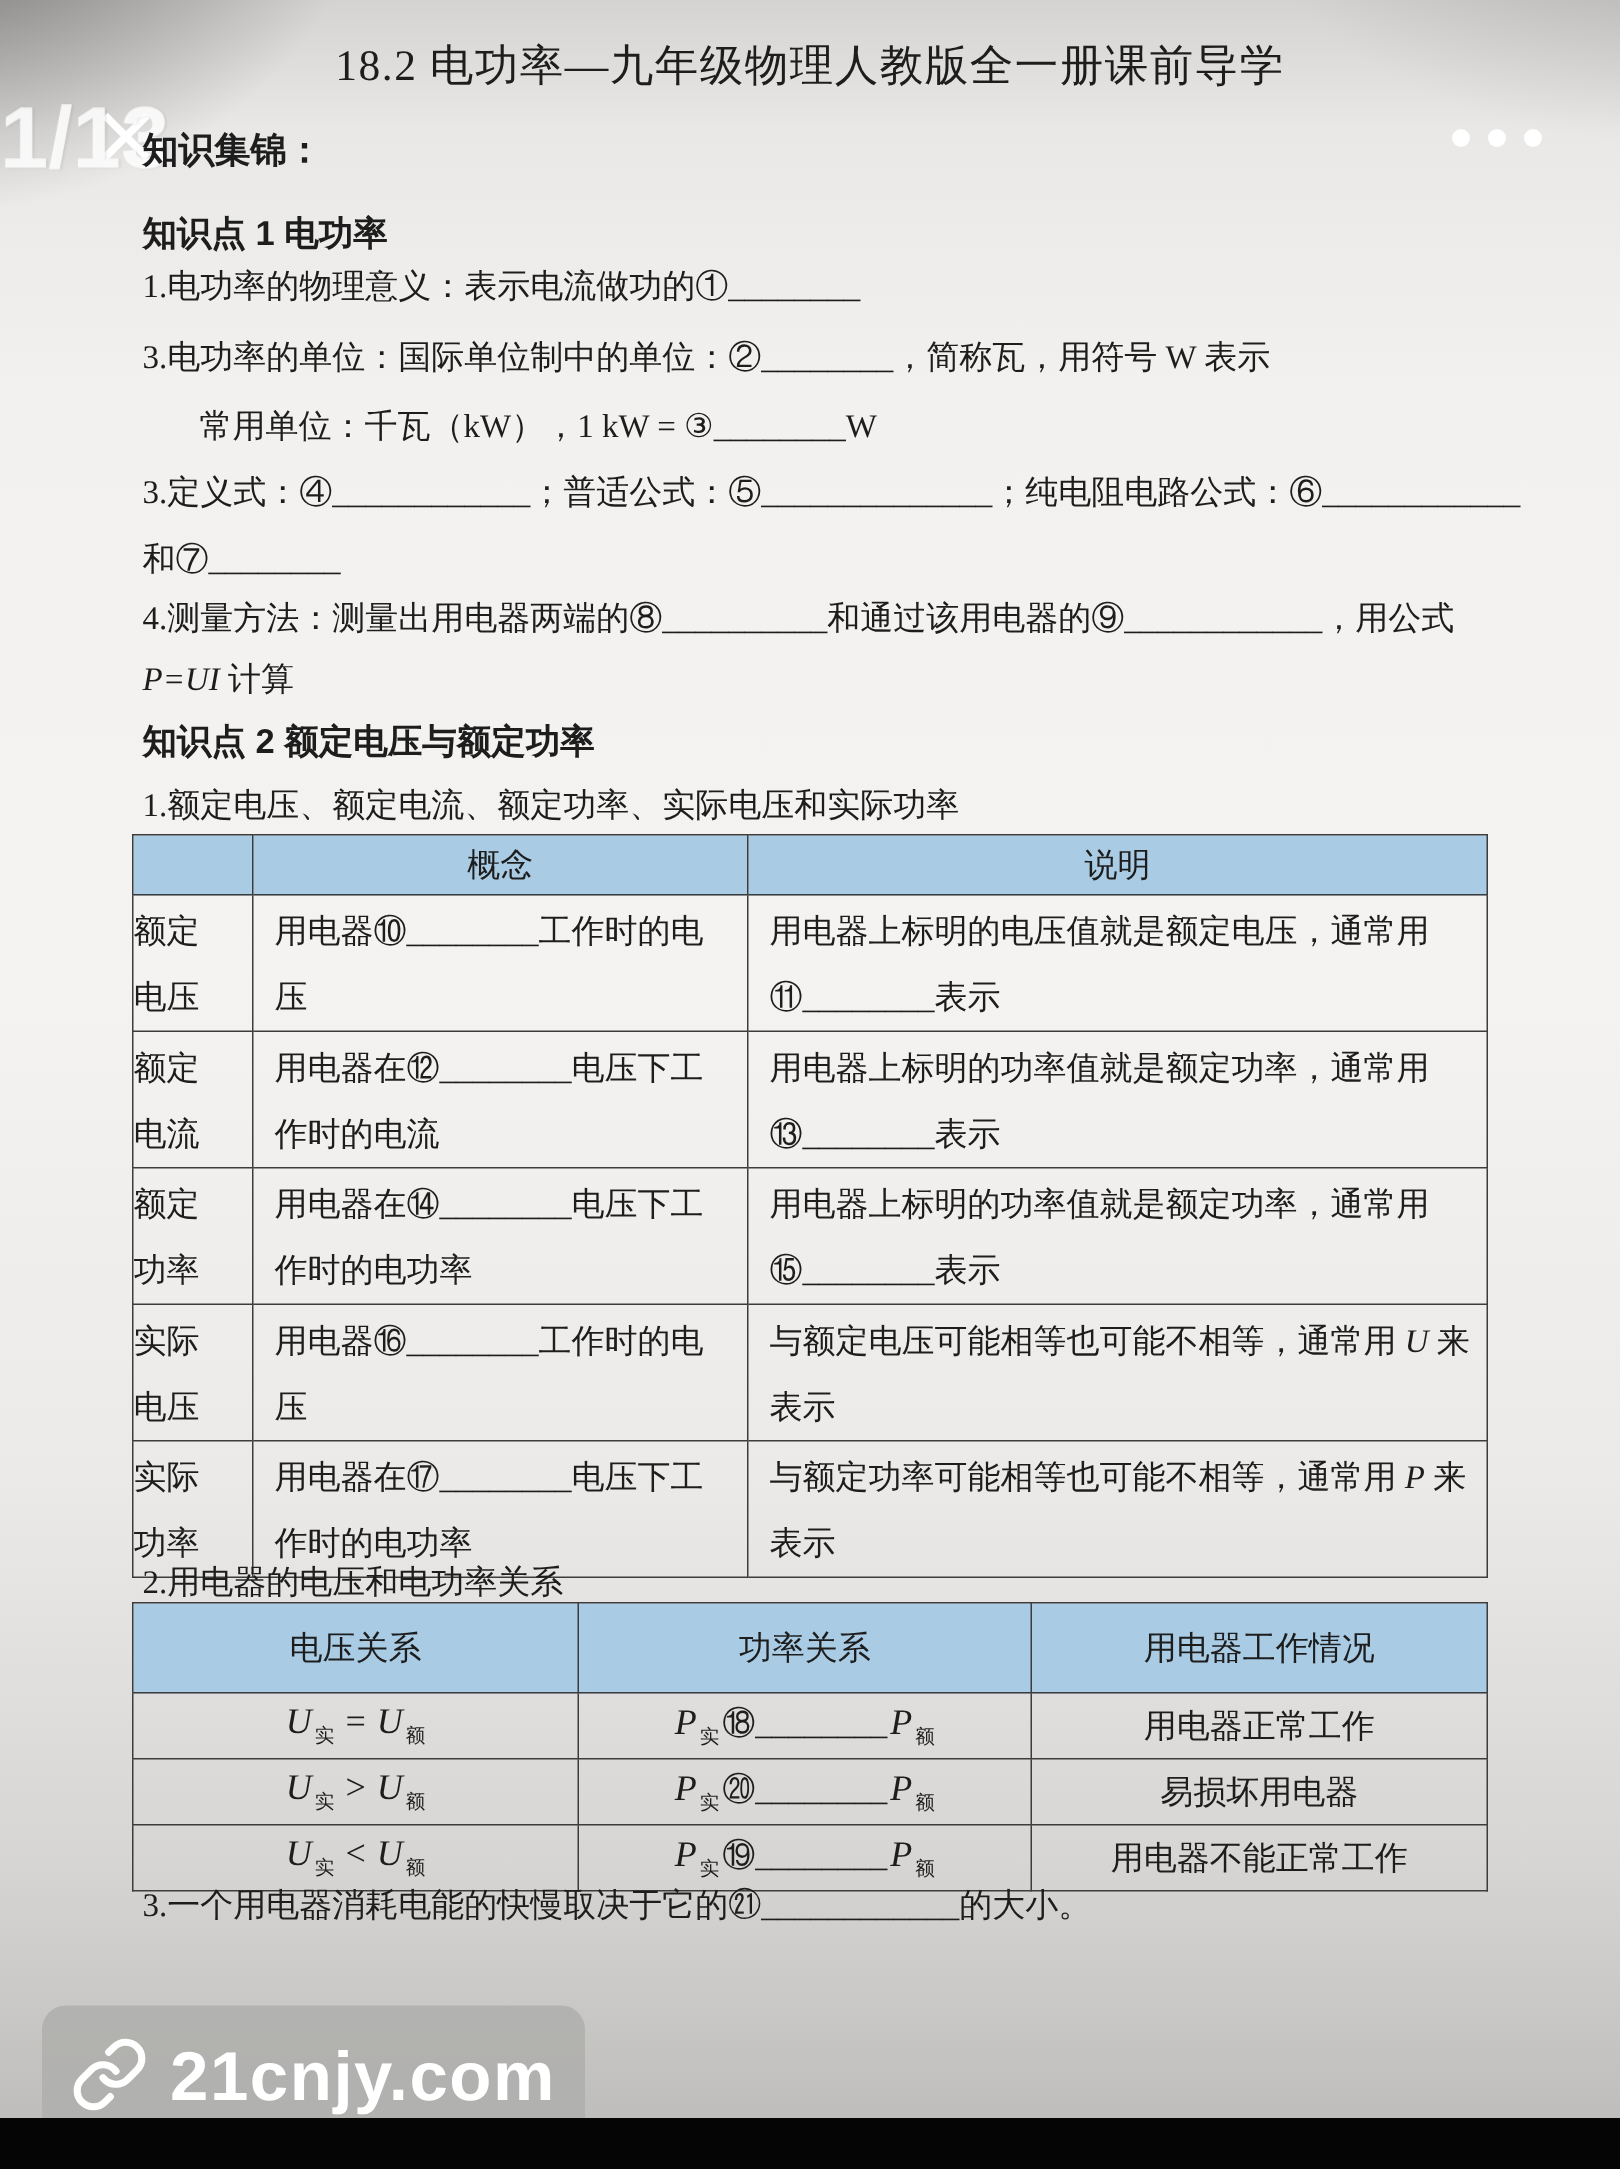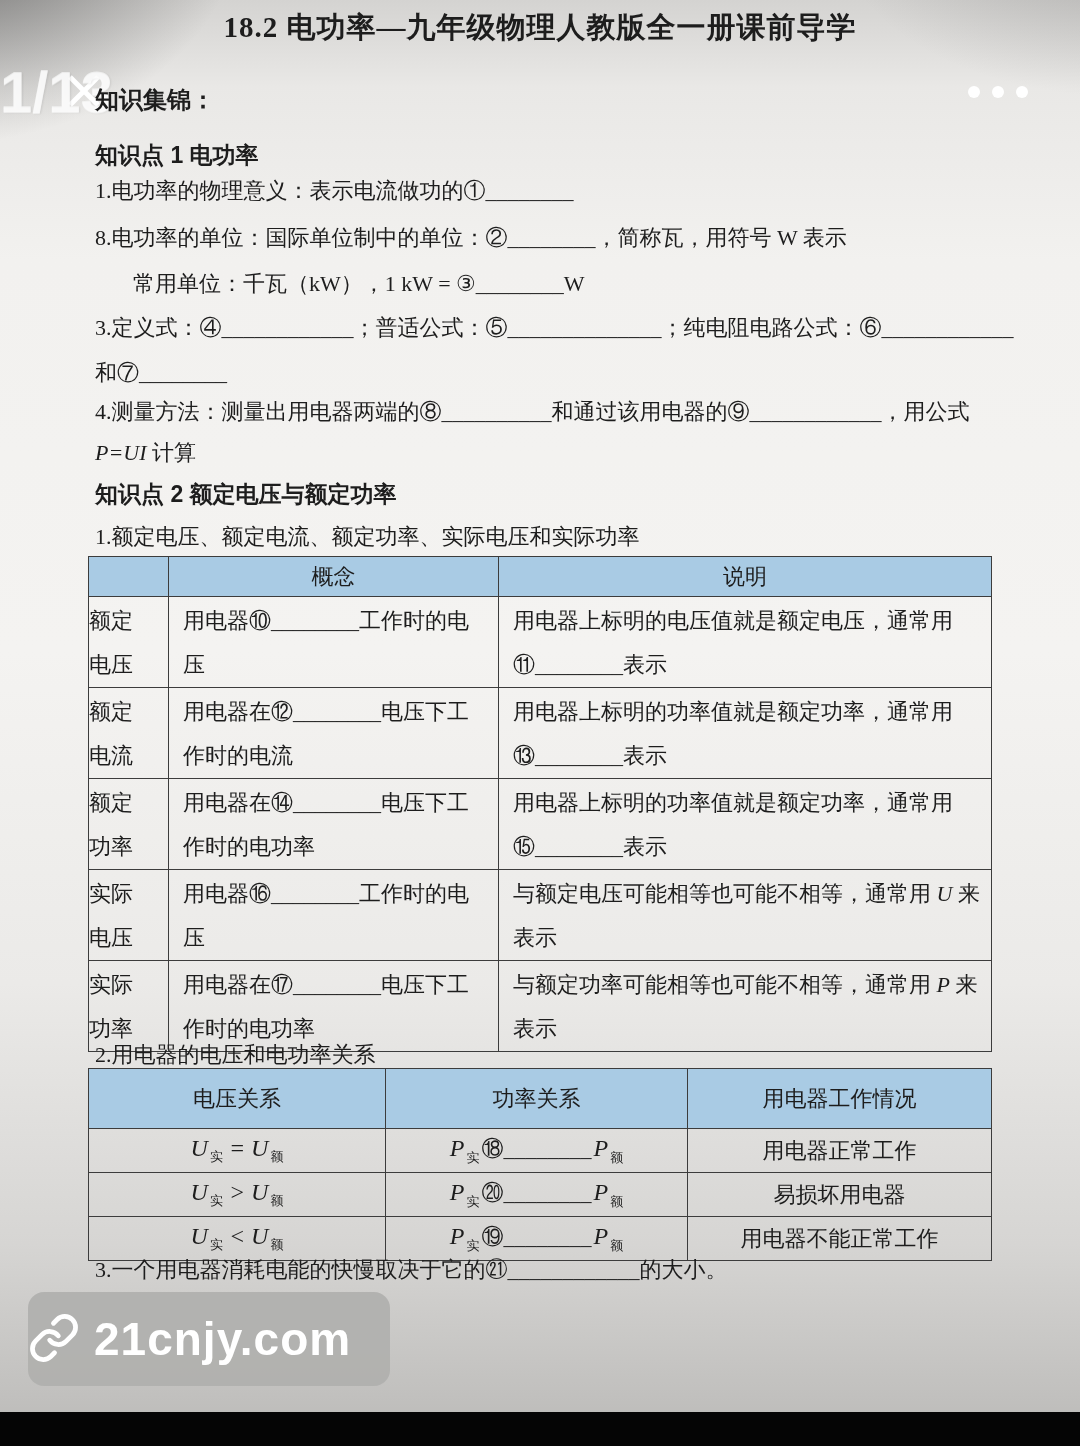--- a/index.html
+++ b/index.html
@@ -6,22 +6,22 @@
   body { margin:0; background:#000; }
   .screen {
     position:relative; width:1080px; height:1446px; overflow:hidden;
     font-family:"Liberation Serif","DejaVu Serif",serif; color:#1d1d1d;
     background:
       radial-gradient(ellipse 430px 320px at -60px -80px, rgba(30,30,30,0.60), rgba(30,30,30,0) 70%),
       radial-gradient(ellipse 420px 240px at 1130px -70px, rgba(90,90,90,0.30), rgba(90,90,90,0) 70%),
       linear-gradient(180deg,#d4d3d1 0%,#e9e8e6 6%,#f2f1ef 18%,#f4f3f1 45%,#ebeae8 68%,#d6d5d3 86%,#c0bfbd 97%,#b9b8b6 100%);
   }
   
-  .doc-title { position:absolute; top:8px; left:0; width:100%; text-align:center;
-    font-size:29px; font-weight:bold; letter-spacing:1px; }
+  .doc-title { position:absolute; top:24px; left:0; width:100%; text-align:center;
+    font-size:29px; font-weight:normal; letter-spacing:1px; }
   .close-btn { position:absolute; left:64px; top:72px; width:40px; height:40px;
     background:none; border:none; cursor:pointer; }
   .page-indicator { position:absolute; top:58px; left:0; width:100%; 
     font-family:"Liberation Sans","DejaVu Sans",sans-serif; font-size:58px; font-weight:bold;
     color:rgba(255,255,255,0.62); text-shadow:0 1px 1px rgba(255,255,255,0.7), 1px 1px 2px rgba(0,0,0,0.10); }
   .more-btn { position:absolute; right:52px; top:80px; height:24px; background:none;
     border:none; cursor:pointer; display:flex; align-items:center; gap:12px; }
   .more-btn .dot { width:12px; height:12px; border-radius:50%; background:#ffffff; display:block; }
   
   .h-intro { position:absolute; left:95px; top:84px; font-size:24px; font-weight:bold;
@@ -42,23 +42,23 @@
   .t1 .c-concept { padding-left:14px; padding-right:8px; }
   .t1 .c-note { padding-left:14px; }
   .t2 { width:903px; top:1068px; text-align:center; }
   .t2 th { height:60px; }
   .t2 td { height:44px; vertical-align:middle; }
   .vr { font-style:italic; font-size:24px; }
   sub.s { font-size:13px; font-style:normal; margin-left:2px; }
   .op { padding:0 6px; }
   .pblank { padding:0 2px; }
   
-  .wm-pill { position:absolute; left:28px; top:1292px; width:362px; height:94px;
+  .wm-pill { position:absolute; left:28px; top:1337px; width:362px; height:94px;
     background:rgba(176,176,174,0.92); border-radius:16px; border:none; cursor:pointer;
-    display:flex; align-items:center; justify-content:flex-start; gap:14px;
+    display:flex; align-items:center; justify-content:center; gap:14px;
     font-family:"Liberation Sans","DejaVu Sans",sans-serif; }
   .wm-text { color:#ffffff; font-size:46px; font-weight:bold; letter-spacing:1px; }
   .letterbox { position:absolute; left:0; top:1412px; width:1080px; height:34px; background:#050505; }
 </style>
 </head>
 <body>
 
 <div class="screen">
 
   <div class="doc-title">18.2 电功率—九年级物理人教版全一册课前导学</div>
@@ -75,21 +75,21 @@
   <button class="more-btn">
     <span class="dot"></span>
     <span class="dot"></span>
     <span class="dot"></span>
   </button>
 
   <div class="h-intro">知识集锦：</div>
 
   <div class="h-point" style="top:140px">知识点 1  电功率</div>
   <div class="line" style="top:176px">1.电功率的物理意义：表示电流做功的①________</div>
-  <div class="line" style="top:223px">8.电功率的单位：国际单位制中的单位：②________，简称瓦，用符号 W 表示</div>
+  <div class="line" style="top:223px">3.电功率的单位：国际单位制中的单位：②________，简称瓦，用符号 W 表示</div>
   <div class="line" style="top:269px; left:133px">常用单位：千瓦（kW），1 kW = ③________W</div>
   <div class="line" style="top:313px">3.定义式：④____________；普适公式：⑤______________；纯电阻电路公式：⑥____________</div>
   <div class="line" style="top:358px">和⑦________</div>
   <div class="line" style="top:397px">4.测量方法：测量出用电器两端的⑧__________和通过该用电器的⑨____________，用公式</div>
   <div class="line" style="top:438px">
     <span class="em">P=UI</span><span> 计算</span>
   </div>
 
   <div class="h-point" style="top:479px">知识点 2  额定电压与额定功率</div>
   <div class="line" style="top:522px">1.额定电压、额定电流、额定功率、实际电压和实际功率</div>

